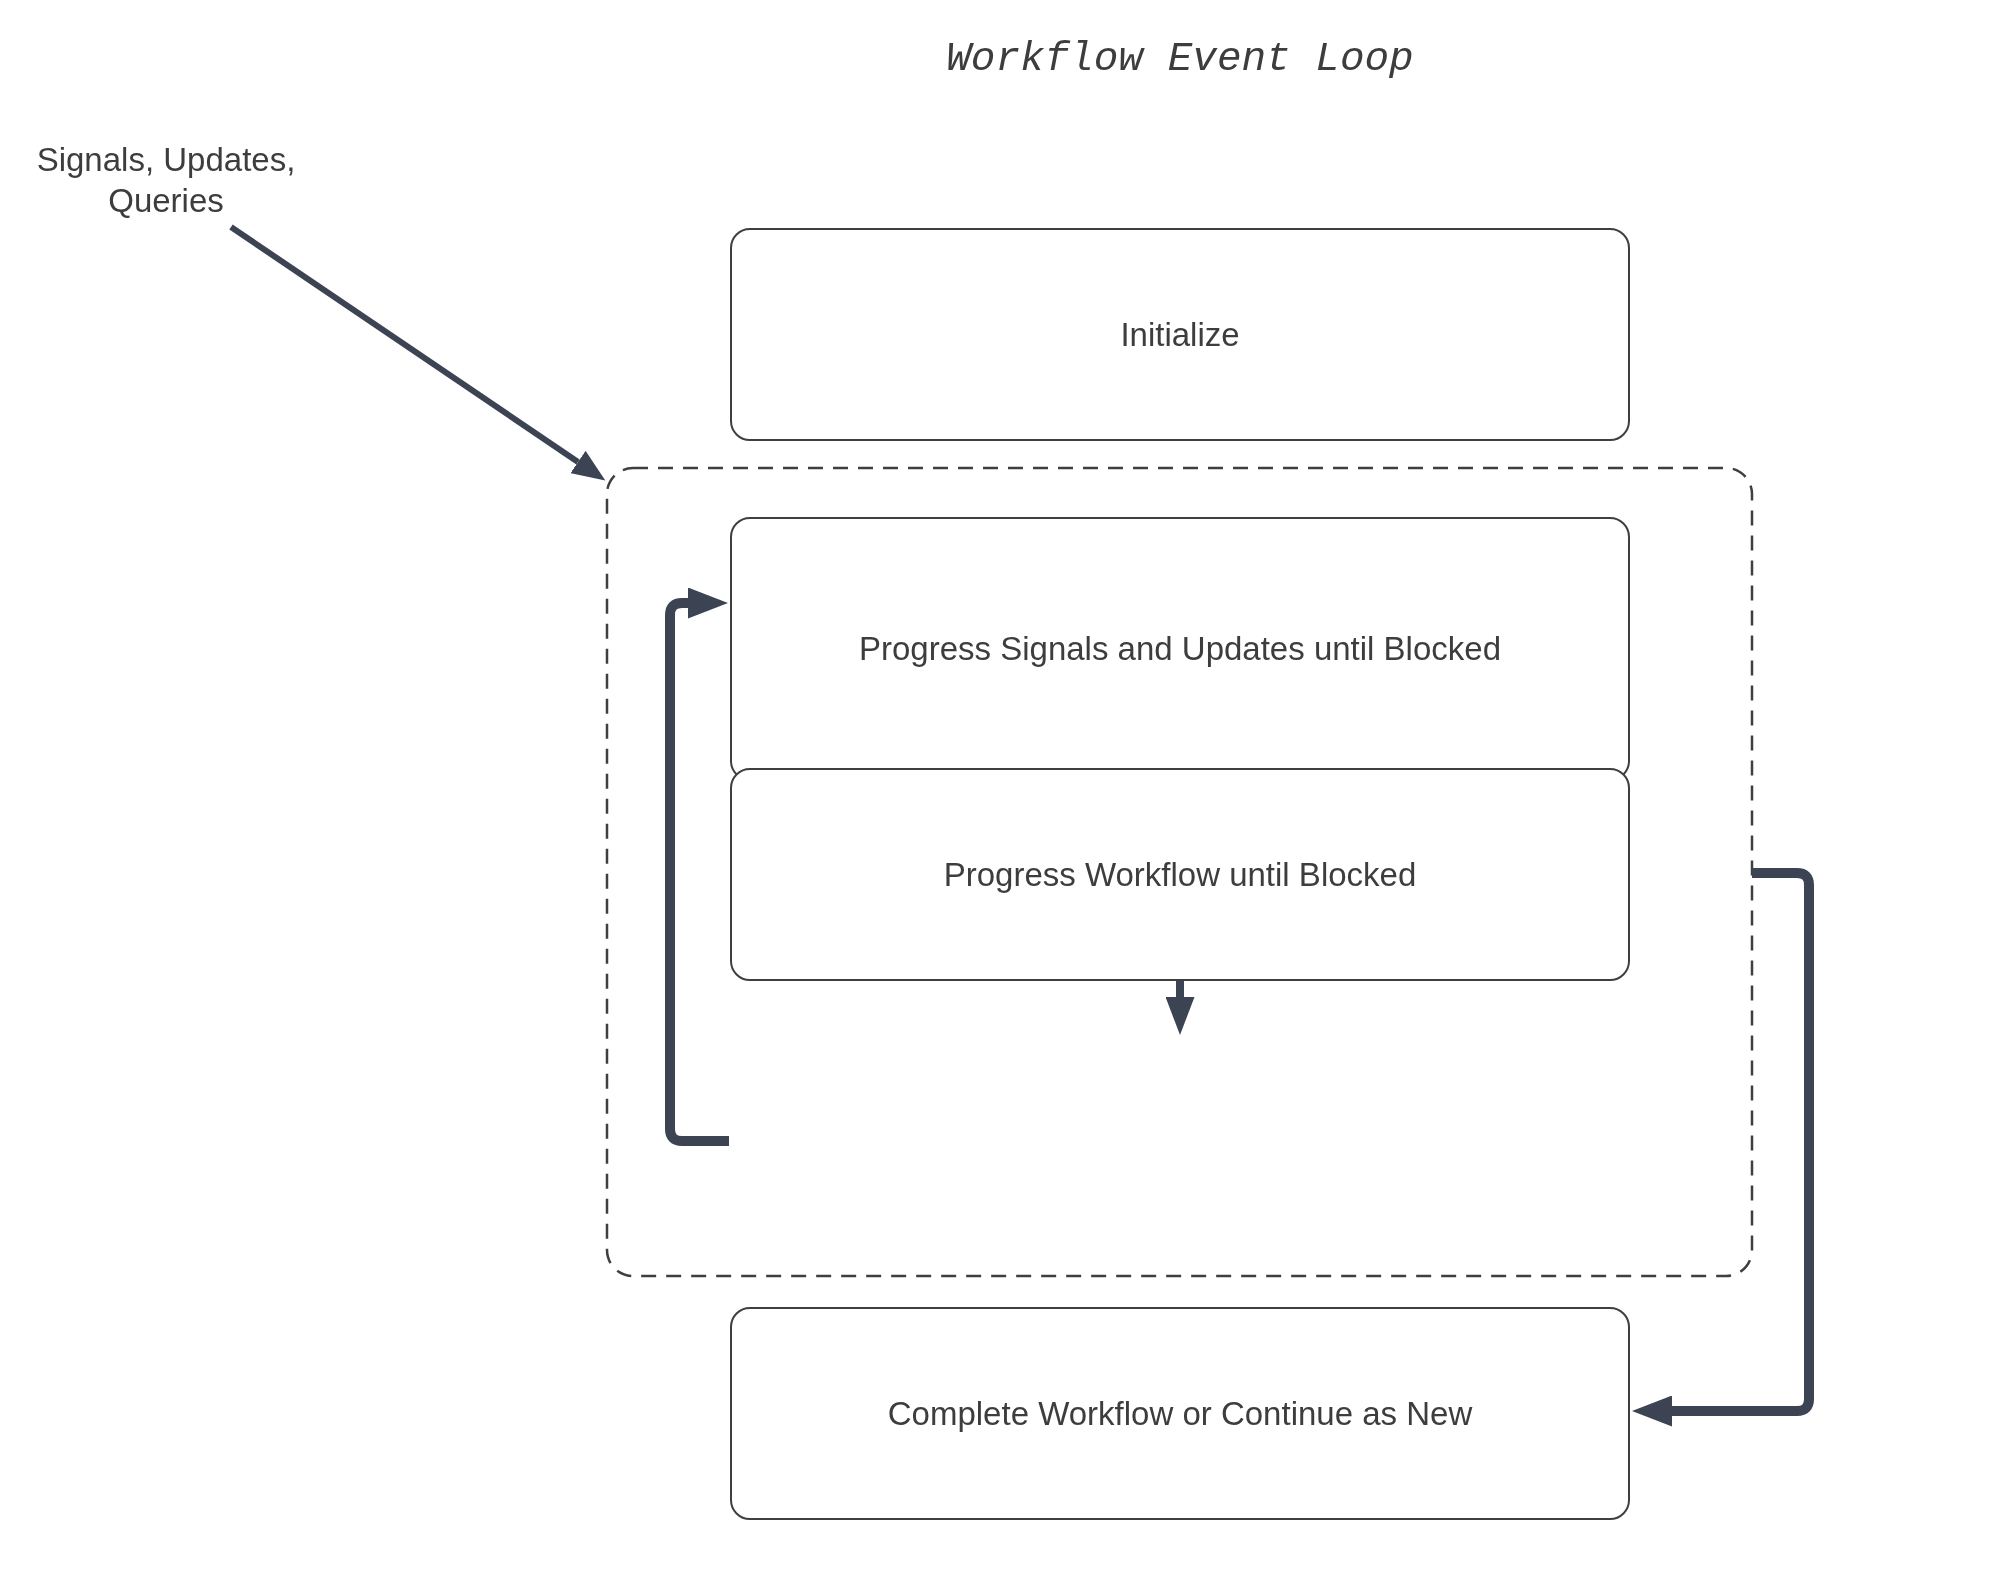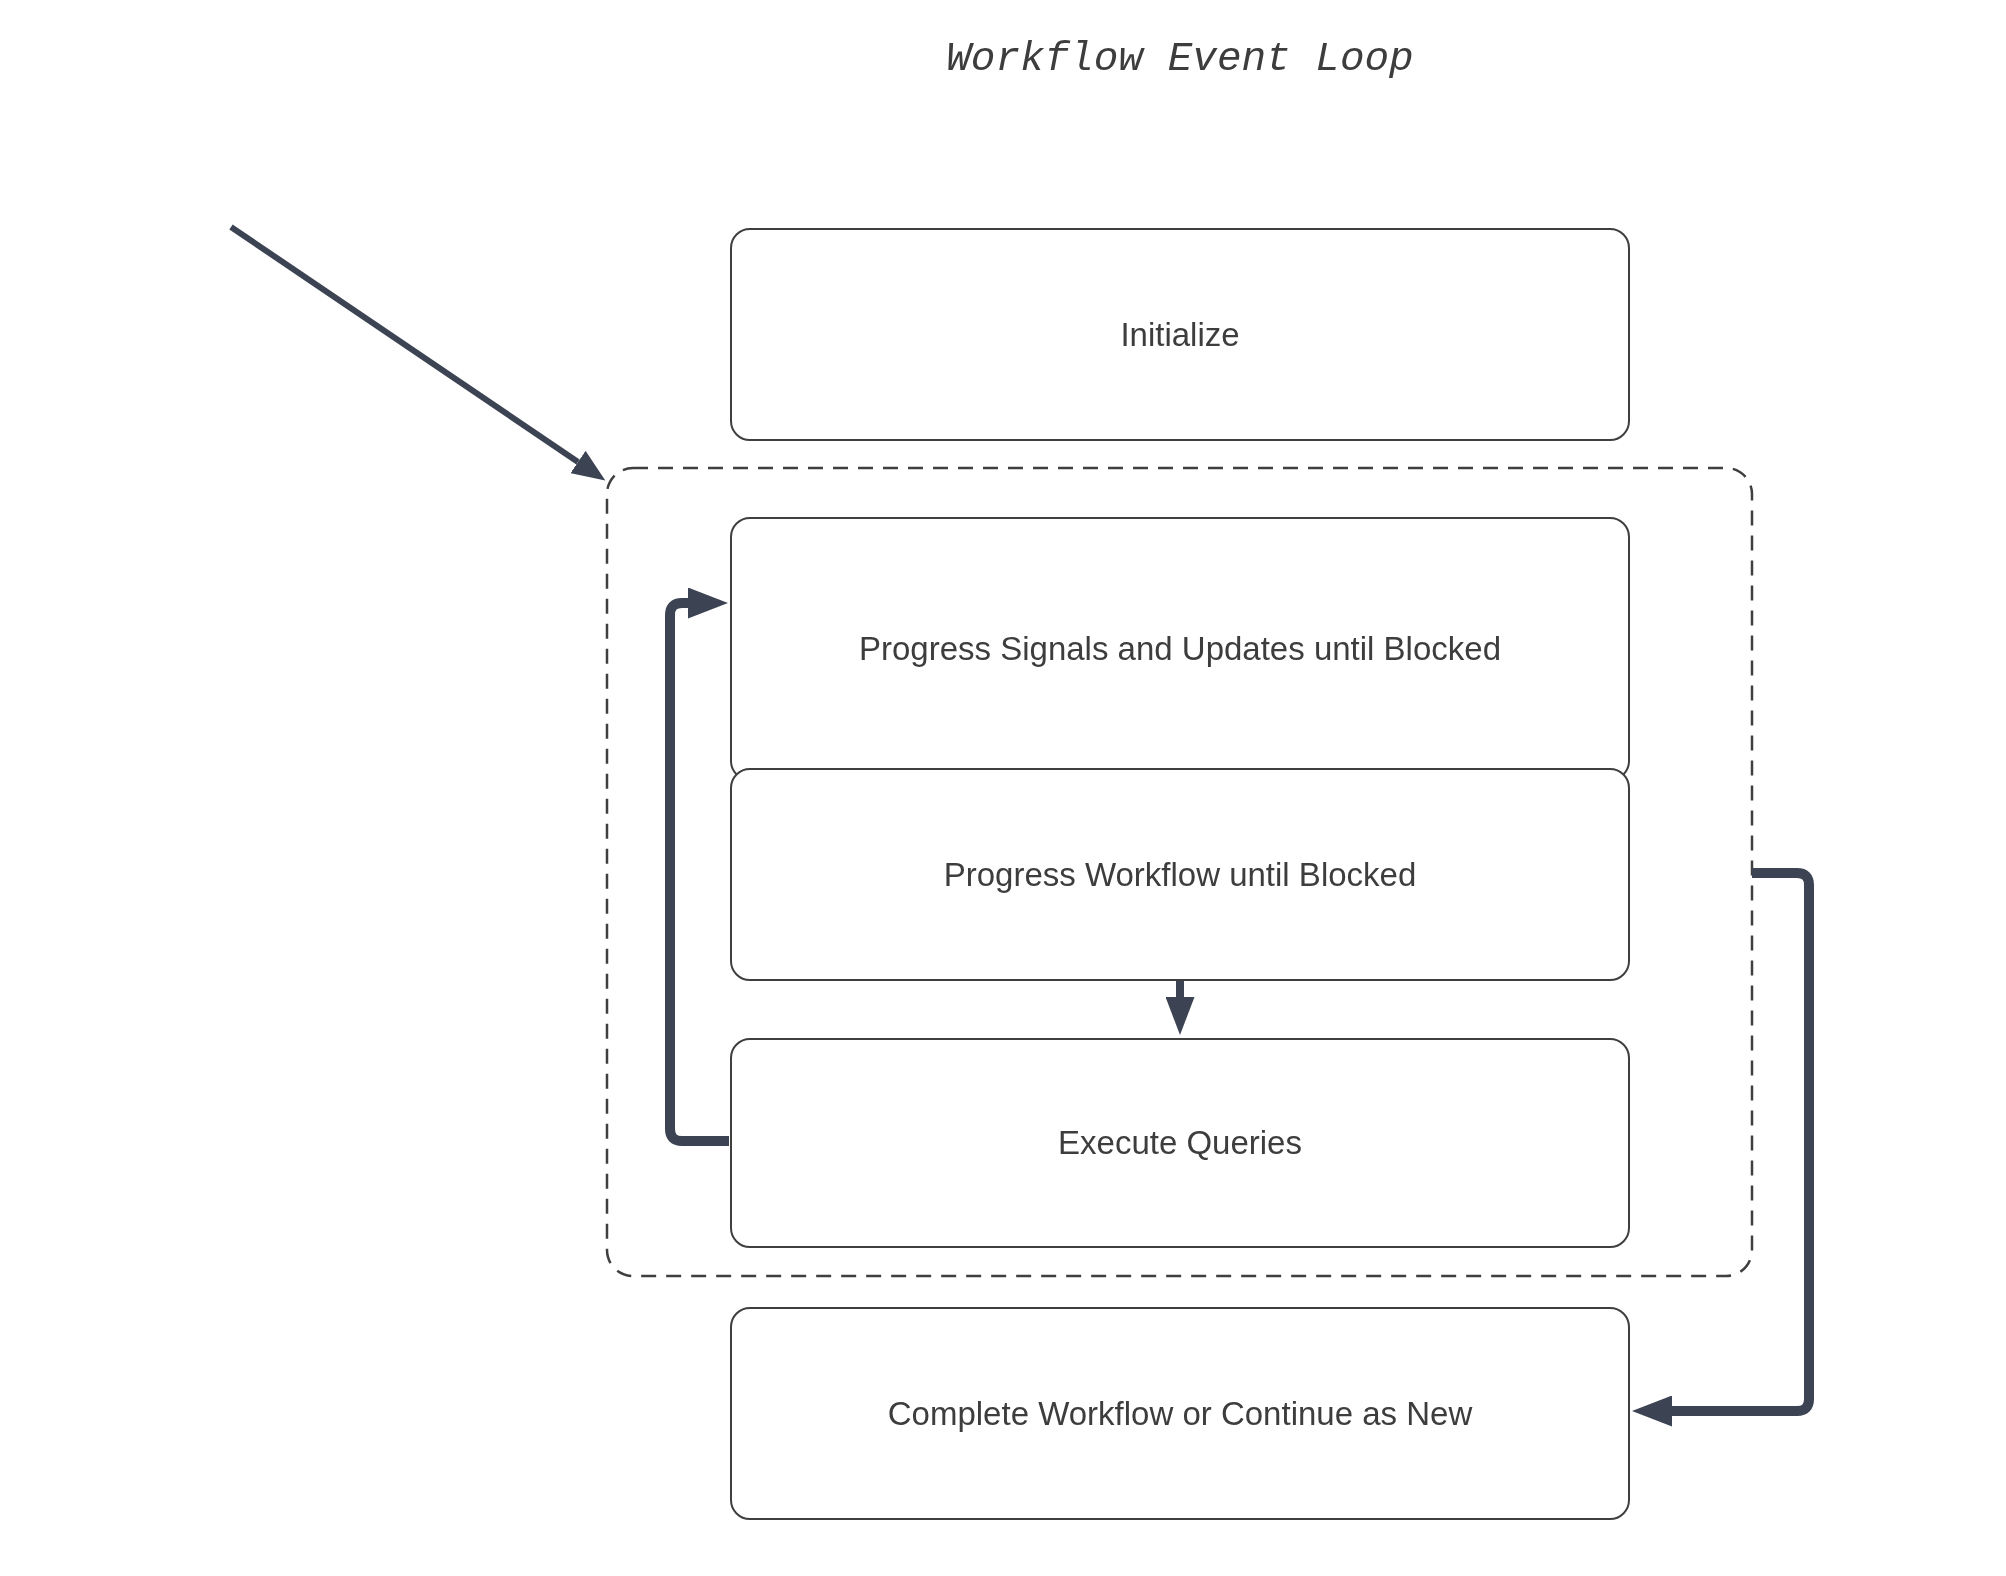--- a/index.html
+++ b/index.html
@@ -66,20 +66,24 @@
   .arrow-fill   { fill: var(--arrow-color); }
   .boundary-stroke { stroke: var(--border-color); fill: none; }
 </style>
 </head>
 <body>
 
 <div class="canvas">
 
   <div class="diagram-title">Workflow Event Loop</div>
 
+  <div class="input-label">
+    <div>Signals, Updates,</div>
+    <div>Queries</div>
+  </div>
 
   <svg class="connector-layer" viewBox="0 0 2006 1576" xmlns="http://www.w3.org/2000/svg">
     <defs>
       <marker id="ah6" markerUnits="userSpaceOnUse" markerWidth="34" markerHeight="27" refX="0" refY="13.5" orient="auto">
         <path d="M0,0 L33,13.5 L0,27 Z" class="arrow-fill"></path>
       </marker>
       <marker id="ah8" markerUnits="userSpaceOnUse" markerWidth="39" markerHeight="29" refX="0" refY="14.5" orient="auto">
         <path d="M0,0 L38,14.5 L0,29 Z" class="arrow-fill"></path>
       </marker>
       <marker id="ah10" markerUnits="userSpaceOnUse" markerWidth="41" markerHeight="31" refX="0" refY="15.5" orient="auto">
@@ -99,17 +103,16 @@
 
     <path d="M 1752 873 L 1797 873 Q 1809 873 1809 885 L 1809 1399 Q 1809 1411 1797 1411 L 1672 1411" class="arrow-stroke" stroke-width="10" marker-end="url(#ah10)"></path>
   </svg>
 
   <div class="node node-initialize">Initialize</div>
 
   <div class="node node-progress-signals">Progress Signals and Updates until Blocked</div>
 
   <div class="node node-progress-workflow">Progress Workflow until Blocked</div>
 
-  <div class="node node-execute-queries">Execute Queries</div>
 
   <div class="node node-complete">Complete Workflow or Continue as New</div>
 
 </div>
 
 </body></html>

